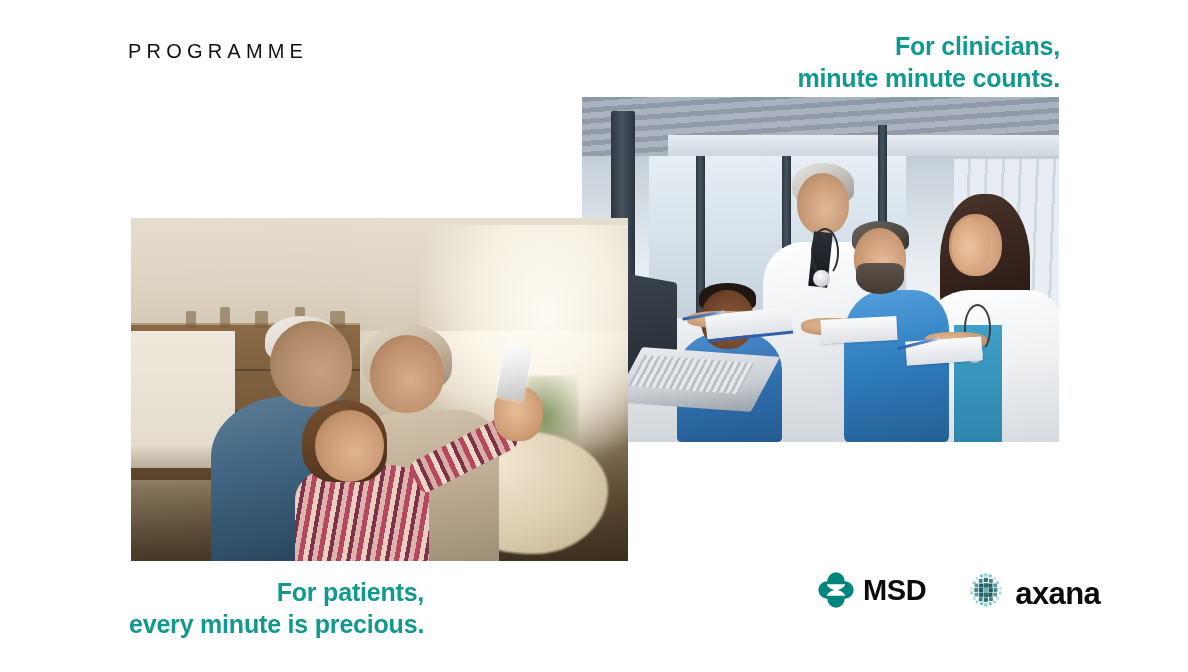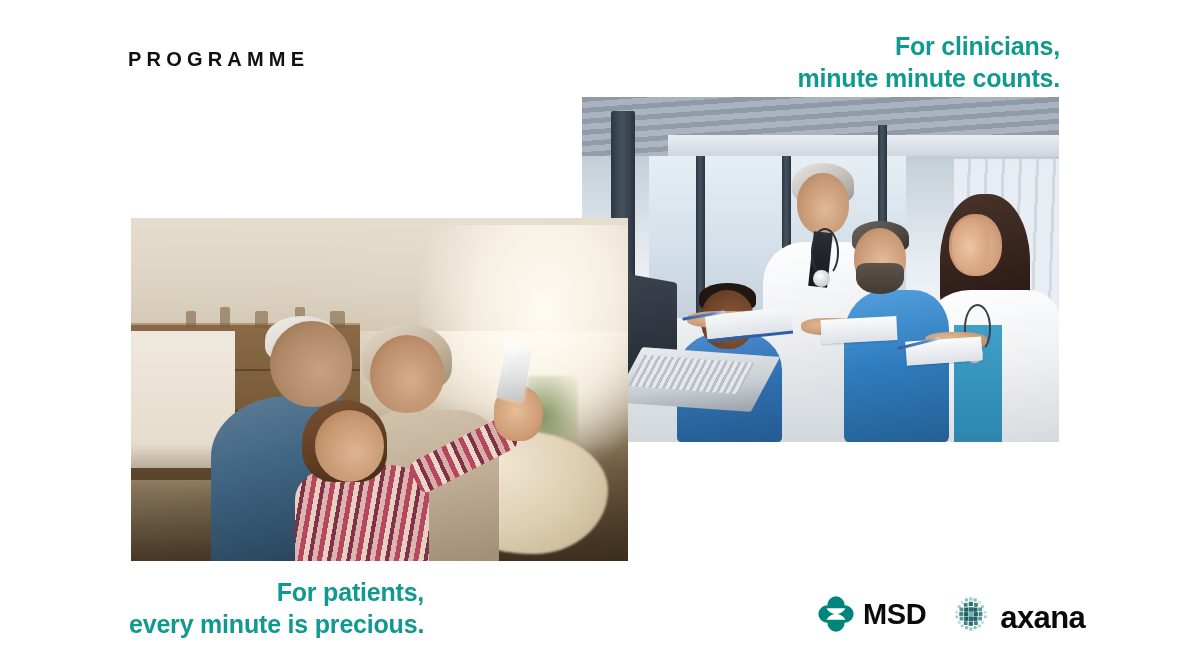--- a/index.html
+++ b/index.html
@@ -27,24 +27,24 @@
     display: block;
     font-size: 27px;
     font-weight: bold;
     color: #00857c;
     letter-spacing: -0.2px;
     line-height: 1.08;
   }
   #brand-logo .logo-line2 {
     display: block;
     font-size: 20px;
-    font-weight: bold;
+    font-weight: normal;
     color: #111111;
     letter-spacing: 5.2px;
-    margin-top: 20px;
+    margin-top: 12px;
     line-height: 1.08;
   }
 
   
   .headline {
     position: absolute;
     font-size: 25px;
     font-weight: bold;
     color: #10998e;
     line-height: 1.28;
@@ -427,24 +427,25 @@
     border-radius: 40%;
   }
   #photo-clinicians .hands.h1 { left: 22%; top: 62%; width: 16%; }
   #photo-clinicians .hands.h2 { left: 46%; top: 64%; width: 12%; }
   #photo-clinicians .hands.h3 { left: 72%; top: 68%; width: 13%; }
 
   
   #footer-logos {
     position: absolute;
     left: 818px;
-    top: 592px;
+    top: 568px;
     display: flex;
     align-items: center;
     height: 44px;
+    gap: 15px;
   }
   #msd-logo {
     display: flex;
     align-items: center;
     gap: 9px;
   }
   #msd-mark { display: block; }
   #msd-wordmark {
     font-size: 29px;
     font-weight: bold;

